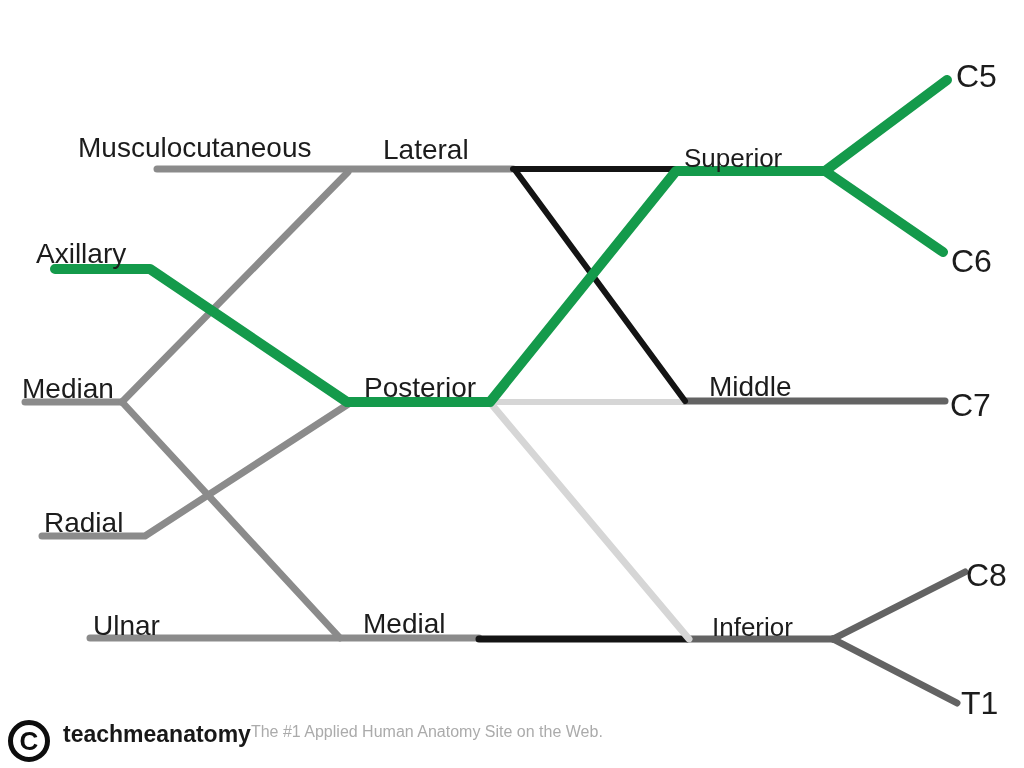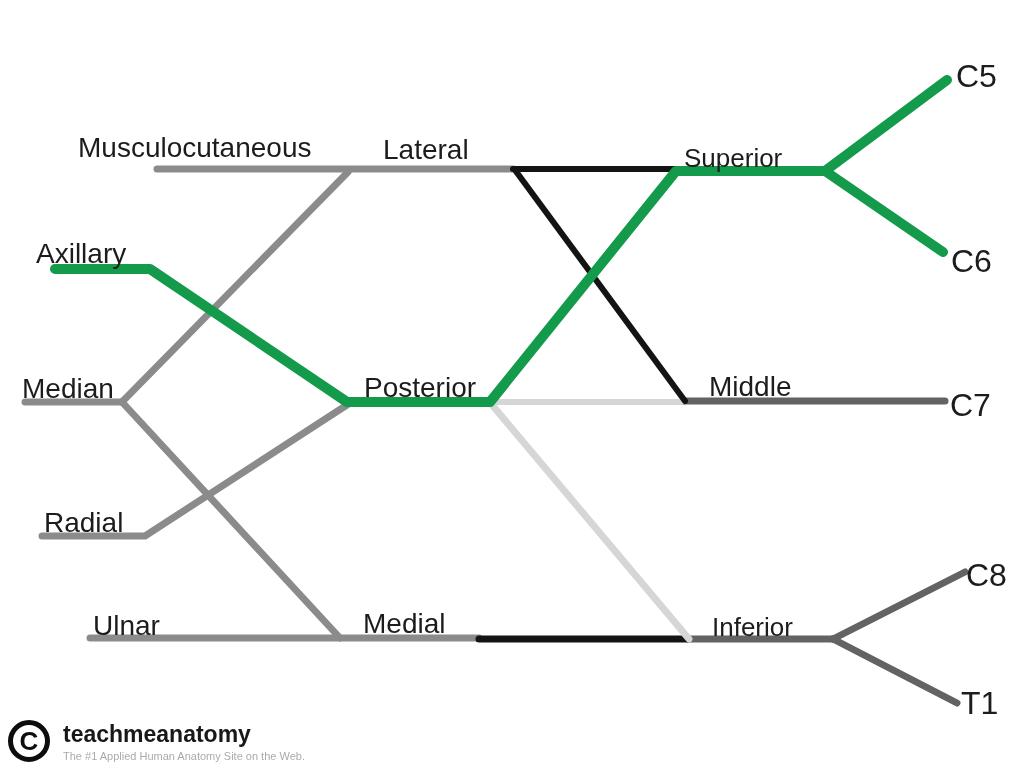--- a/index.html
+++ b/index.html
@@ -22,28 +22,28 @@
   }
   .copyright-badge {
     width: 32px; height: 32px;
     border: 5px solid #0d0d0d;
     border-radius: 50%;
     display: flex; align-items: center; justify-content: center;
     font-weight: bold; font-size: 26px; color: #0d0d0d;
     line-height: 1;
     margin-right: 13px;
   }
-  .logo-text { display: flex; flex-direction: column; }
+  .logo-text { display: flex; flex-direction: row; }
   .brand {
     font-weight: bold; font-size: 23px; color: #181818;
     letter-spacing: 0px; line-height: 1.1;
     margin-top: 2px;
   }
   .tagline {
-    font-size: 11px; color: #ababab;
+    font-size: 16px; color: #ababab;
     margin-top: 3px;
   }
 </style>
 </head>
 <body style="background: rgb(255, 255, 255);">
 
 <div class="canvas-wrap">
   <svg class="diagram" id="diagram-svg" width="1024" height="768" viewBox="0 0 1024 768">
       <polyline points="157,169 513,169" fill="none" stroke="#8b8b8b" stroke-width="7" stroke-linecap="round" stroke-linejoin="round"></polyline>
       <polyline points="348,172 122,402" fill="none" stroke="#8b8b8b" stroke-width="7" stroke-linecap="round" stroke-linejoin="round"></polyline>

